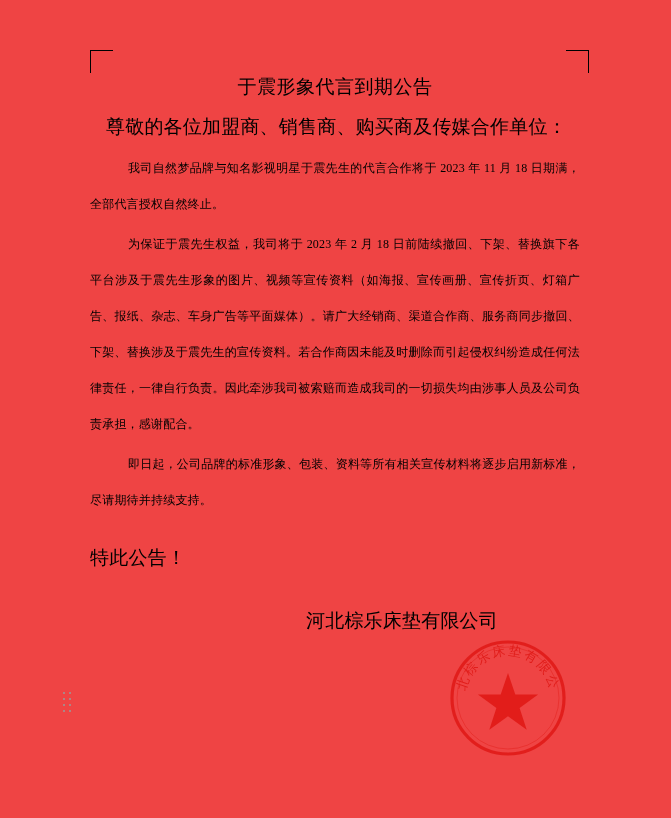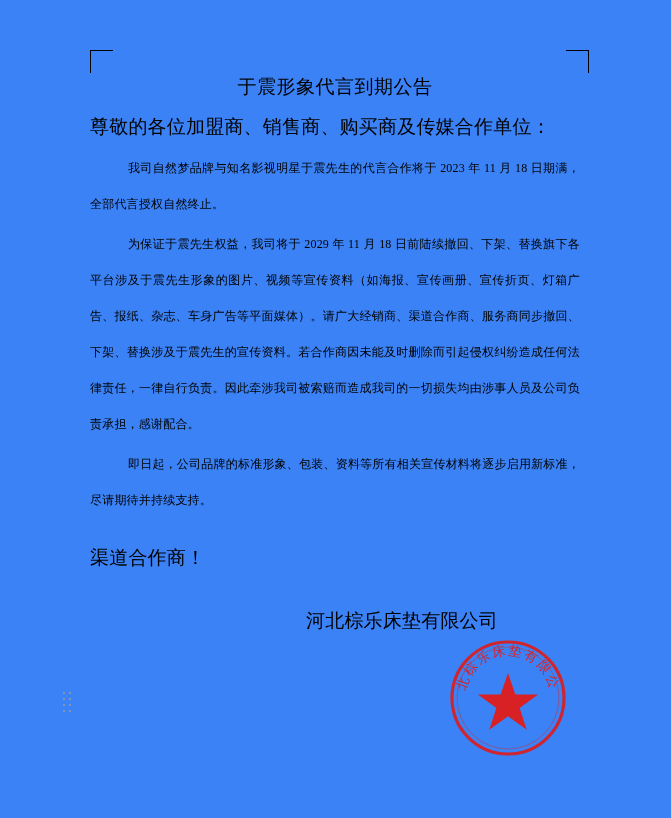--- a/index.html
+++ b/index.html
@@ -15,21 +15,21 @@
     color: #000000;
     overflow: hidden;
   }
 
   
   #page {
     position: absolute;
     left: 0; top: 0;
     width: 671px;
     height: 818px;
-    background: #3b82f6;
+    background: #ef4444;
   }
 
   
   .crop {
     position: absolute;
     border-color: #000;
     border-style: solid;
     border-width: 0;
     width: 22px;
     height: 22px;
@@ -70,21 +70,21 @@
     font-size: 19px;
     line-height: 30px;
     letter-spacing: 0.5px;
     margin: 0 0 8px 0;
     font-weight: normal;
   }
 
   .salutation {
     font-size: 19px;
     line-height: 34px;
-    margin: 4px 0 6px 0;
+    margin: 4px 0 6px 16px;
     letter-spacing: 0.2px;
   }
 
   .para {
     font-size: 12px;
     line-height: 36px;
     margin: 0 0 4px 0;
     text-align: justify;
     text-justify: inter-ideograph;
     text-indent: 38px;
@@ -144,25 +144,25 @@
   </div>
 
   <div id="doc">
 
     <h1 class="doc-title">于震形象代言到期公告</h1>
 
     <p class="salutation">尊敬的各位加盟商、销售商、购买商及传媒合作单位：</p>
 
     <p class="para">我司自然梦品牌与知名影视明星于震先生的代言合作将于 2023 年 11 月 18 日期满，全部代言授权自然终止。</p>
 
-    <p class="para">为保证于震先生权益，我司将于 2029 年 11 月 18 日前陆续撤回、下架、替换旗下各平台涉及于震先生形象的图片、视频等宣传资料（如海报、宣传画册、宣传折页、灯箱广告、报纸、杂志、车身广告等平面媒体）。请广大经销商、渠道合作商、服务商同步撤回、下架、替换涉及于震先生的宣传资料。若合作商因未能及时删除而引起侵权纠纷造成任何法律责任，一律自行负责。因此牵涉我司被索赔而造成我司的一切损失均由涉事人员及公司负责承担，感谢配合。</p>
+    <p class="para">为保证于震先生权益，我司将于 2023 年 2 月 18 日前陆续撤回、下架、替换旗下各平台涉及于震先生形象的图片、视频等宣传资料（如海报、宣传画册、宣传折页、灯箱广告、报纸、杂志、车身广告等平面媒体）。请广大经销商、渠道合作商、服务商同步撤回、下架、替换涉及于震先生的宣传资料。若合作商因未能及时删除而引起侵权纠纷造成任何法律责任，一律自行负责。因此牵涉我司被索赔而造成我司的一切损失均由涉事人员及公司负责承担，感谢配合。</p>
 
     <p class="para nogap">即日起，公司品牌的标准形象、包装、资料等所有相关宣传材料将逐步启用新标准，尽请期待并持续支持。</p>
 
-    <p class="notice-line">渠道合作商！</p>
+    <p class="notice-line">特此公告！</p>
 
     <div class="sign-block">
       <div class="sign-line">河北棕乐床垫有限公司</div>
     </div>
 
   </div>
 
   <div class="seal">
     <svg width="122" height="122" viewBox="0 0 122 122" xmlns="http://www.w3.org/2000/svg">
       <defs>

